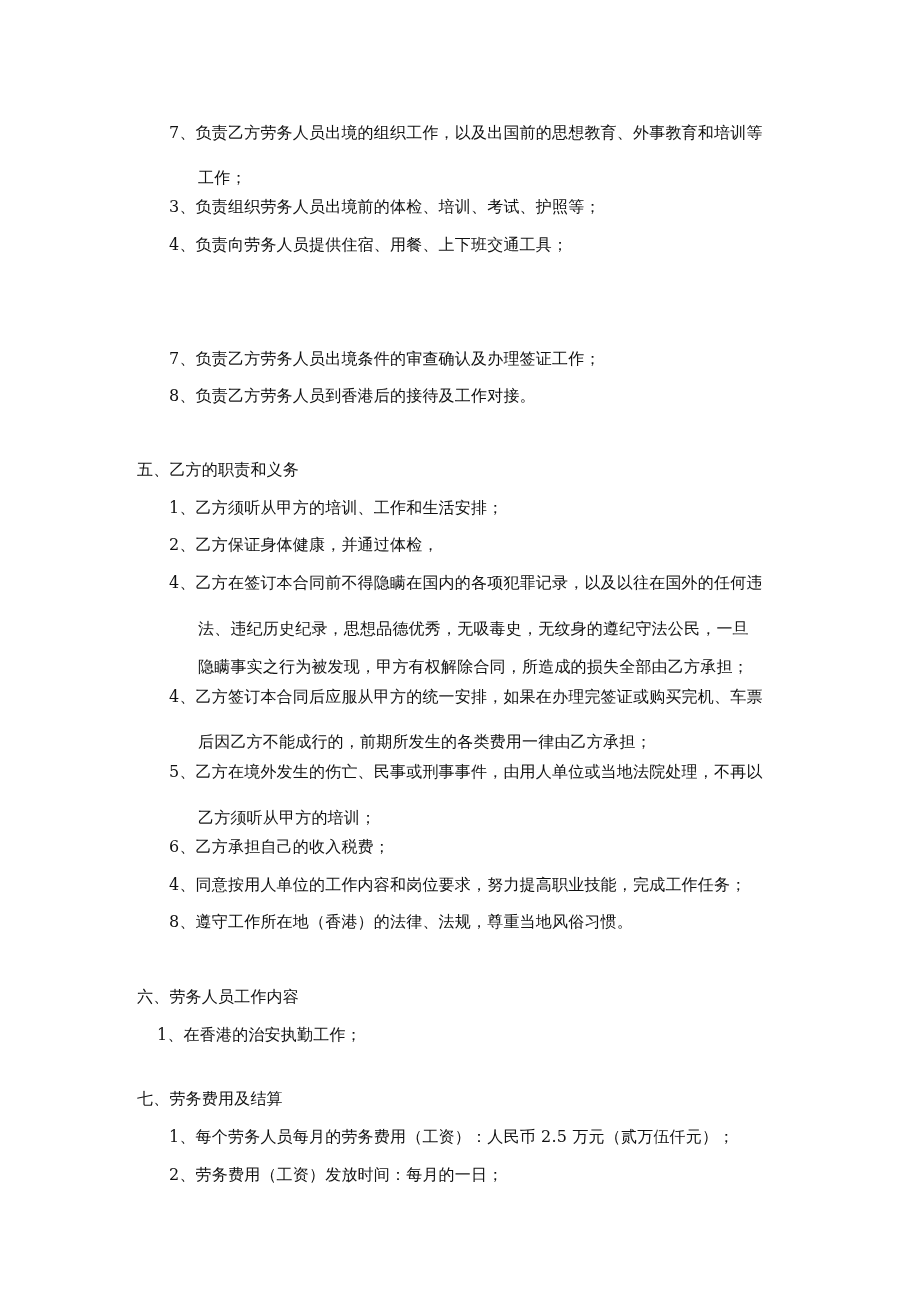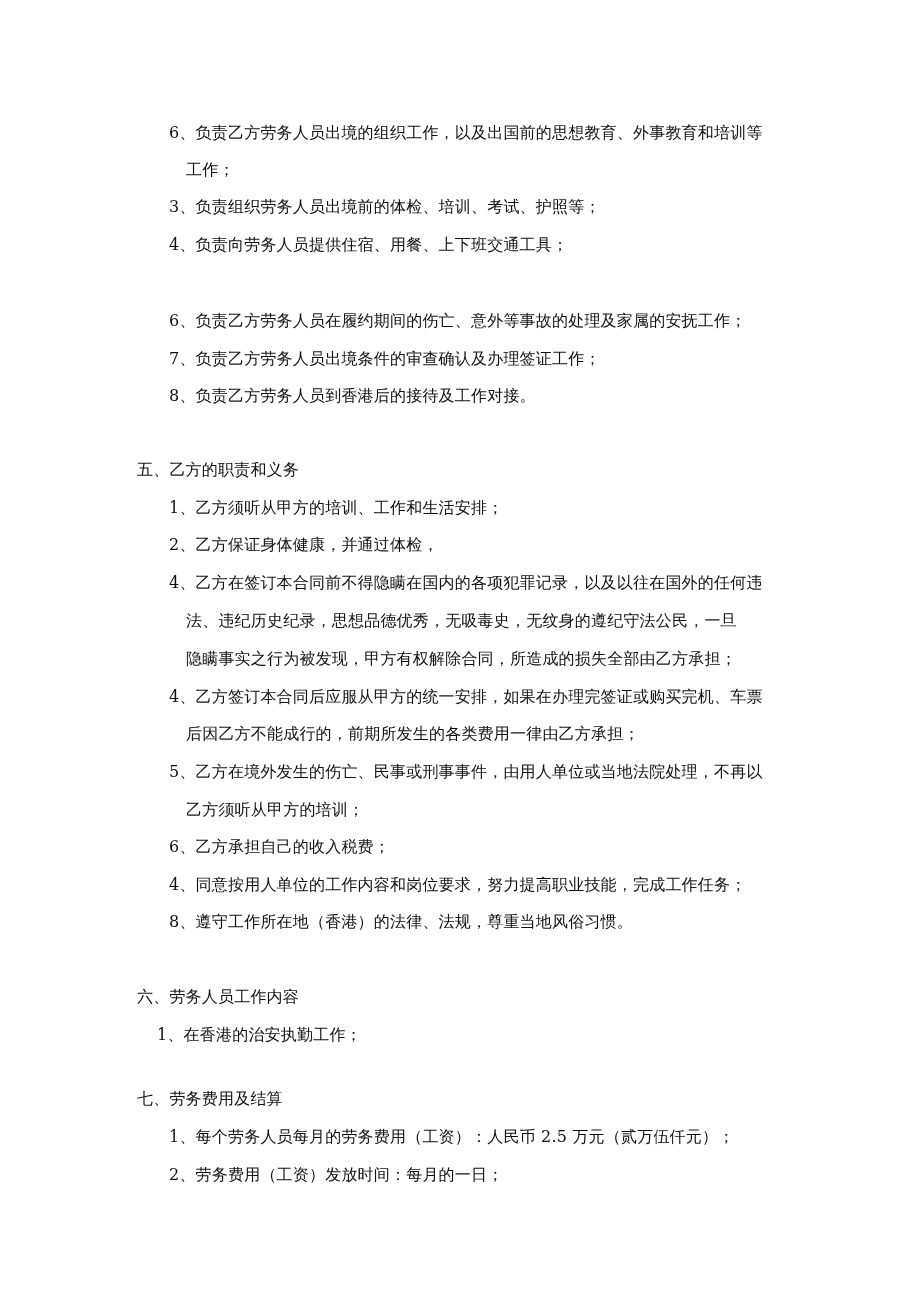--- a/index.html
+++ b/index.html
@@ -8,33 +8,32 @@
     font-family: "DejaVu Serif", "Liberation Serif", serif;
     color: #111111;
   }
   .page { position: absolute; left: 0; top: 0; width: 920px; height: 1301px; }
   .line {
     position: absolute; white-space: nowrap;
     font-size: 16px; line-height: 20px; letter-spacing: 0.2px;
   }
   .h { left: 137px; }
   .i { left: 169px; }
-  .c { left: 186px; }
+  .c { left: 198px; margin-top: 8px; }
   .i6 { left: 157px; }
 </style>
 </head>
 <body>
 
 <div class="page">
 
-  <div class="line i" style="top:123px">6、负责乙方劳务人员出境的组织工作，以及出国前的思想教育、外事教育和培训等</div>
+  <div class="line i" style="top:123px">7、负责乙方劳务人员出境的组织工作，以及出国前的思想教育、外事教育和培训等</div>
   <div class="line c" style="top:160px">工作；</div>
   <div class="line i" style="top:197px">3、负责组织劳务人员出境前的体检、培训、考试、护照等；</div>
   <div class="line i" style="top:235px">4、负责向劳务人员提供住宿、用餐、上下班交通工具；</div>
-  <div class="line i" style="top:311px">6、负责乙方劳务人员在履约期间的伤亡、意外等事故的处理及家属的安抚工作；</div>
   <div class="line i" style="top:349px">7、负责乙方劳务人员出境条件的审查确认及办理签证工作；</div>
   <div class="line i" style="top:386px">8、负责乙方劳务人员到香港后的接待及工作对接。</div>
 
   <div class="line h" style="top:460px">五、乙方的职责和义务</div>
   <div class="line i" style="top:498px">1、乙方须听从甲方的培训、工作和生活安排；</div>
   <div class="line i" style="top:535px">2、乙方保证身体健康，并通过体检，</div>
   <div class="line i" style="top:573px">4、乙方在签订本合同前不得隐瞒在国内的各项犯罪记录，以及以往在国外的任何违</div>
   <div class="line c" style="top:649px">隐瞒事实之行为被发现，甲方有权解除合同，所造成的损失全部由乙方承担；</div>
   <div class="line c" style="top:611px">法、违纪历史纪录，思想品德优秀，无吸毒史，无纹身的遵纪守法公民，一旦</div>
   <div class="line i" style="top:687px">4、乙方签订本合同后应服从甲方的统一安排，如果在办理完签证或购买完机、车票</div>

